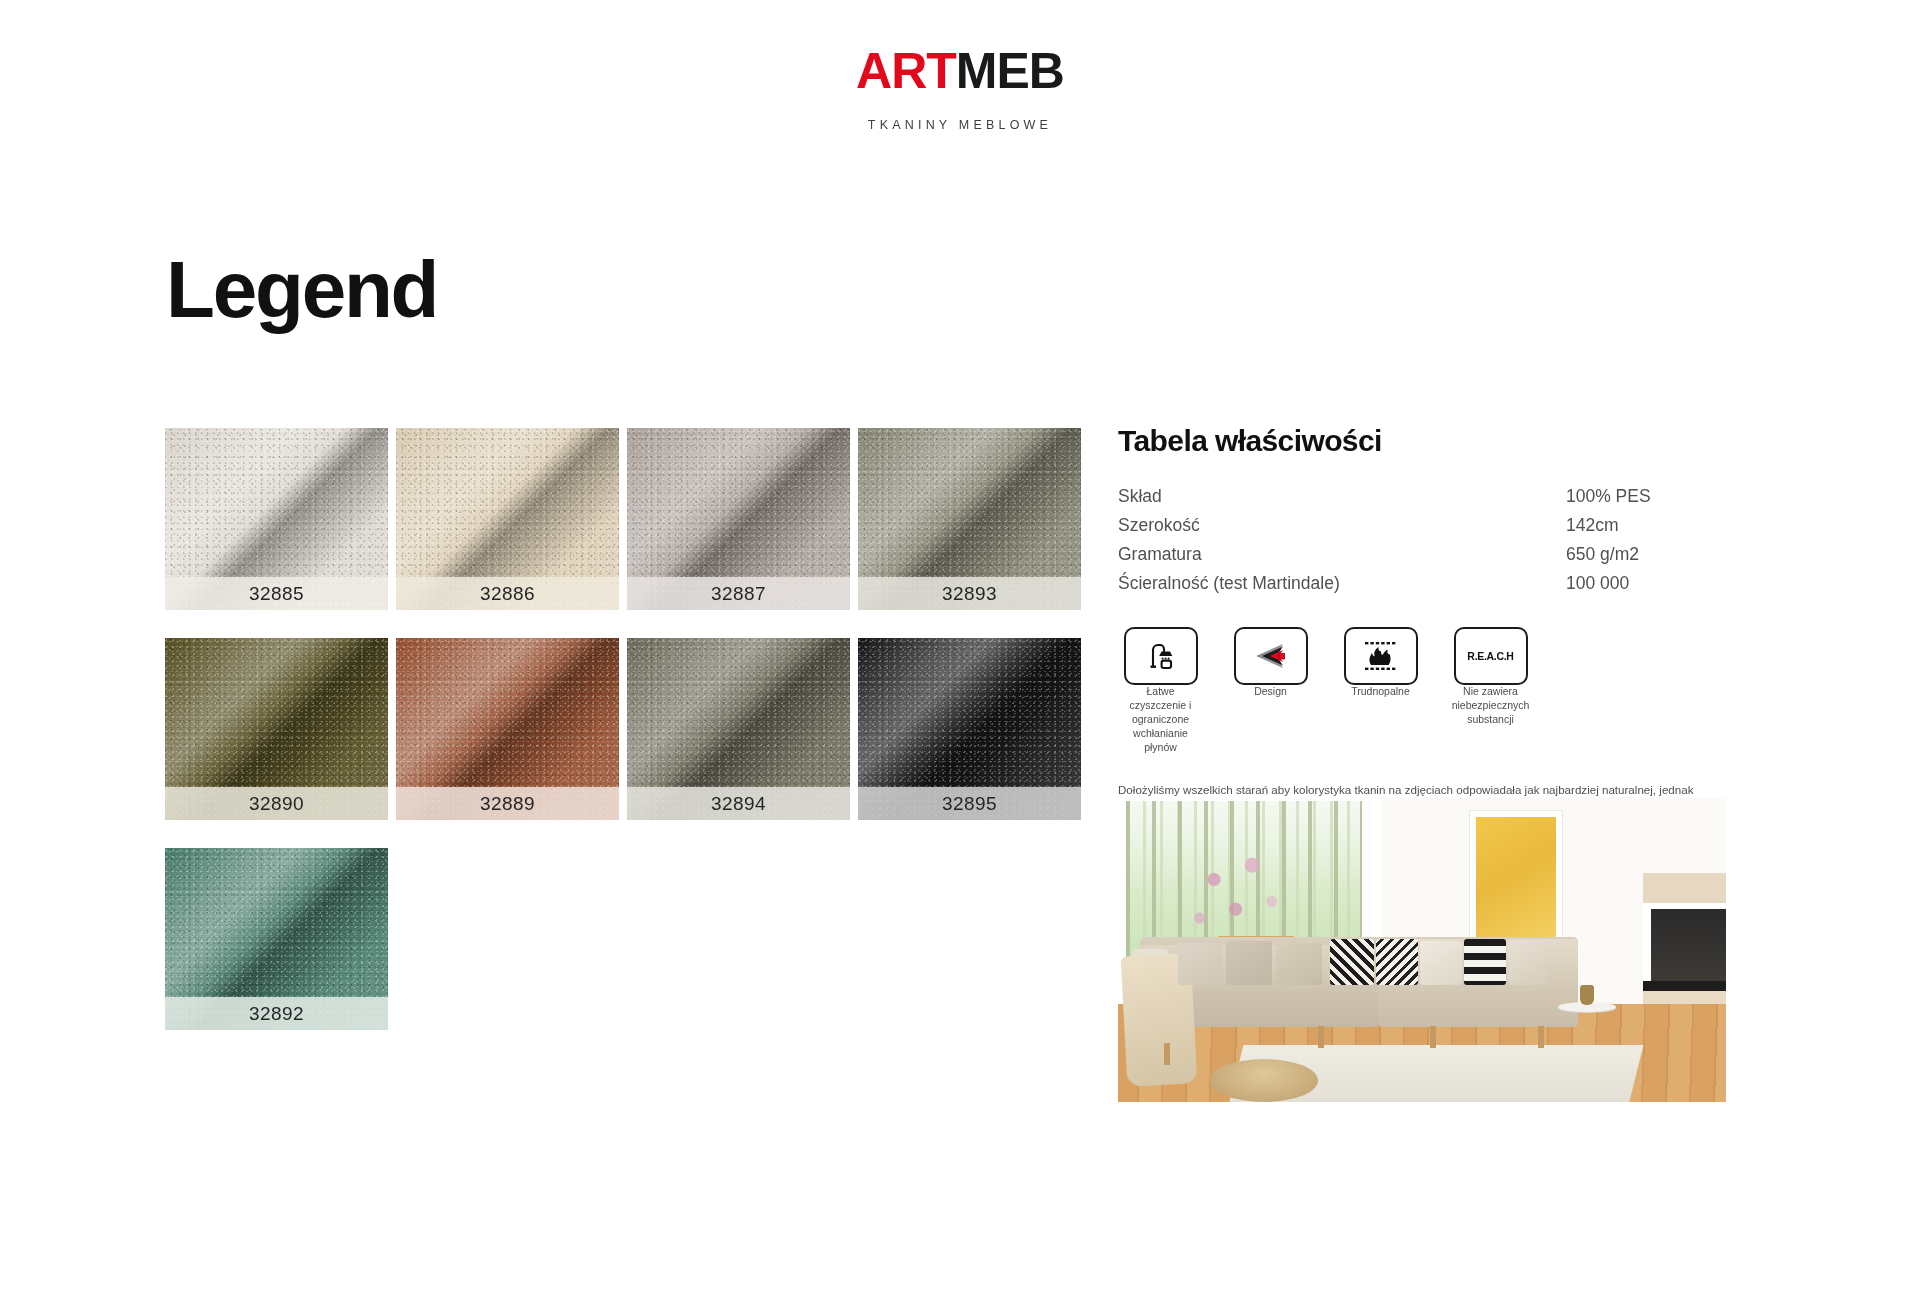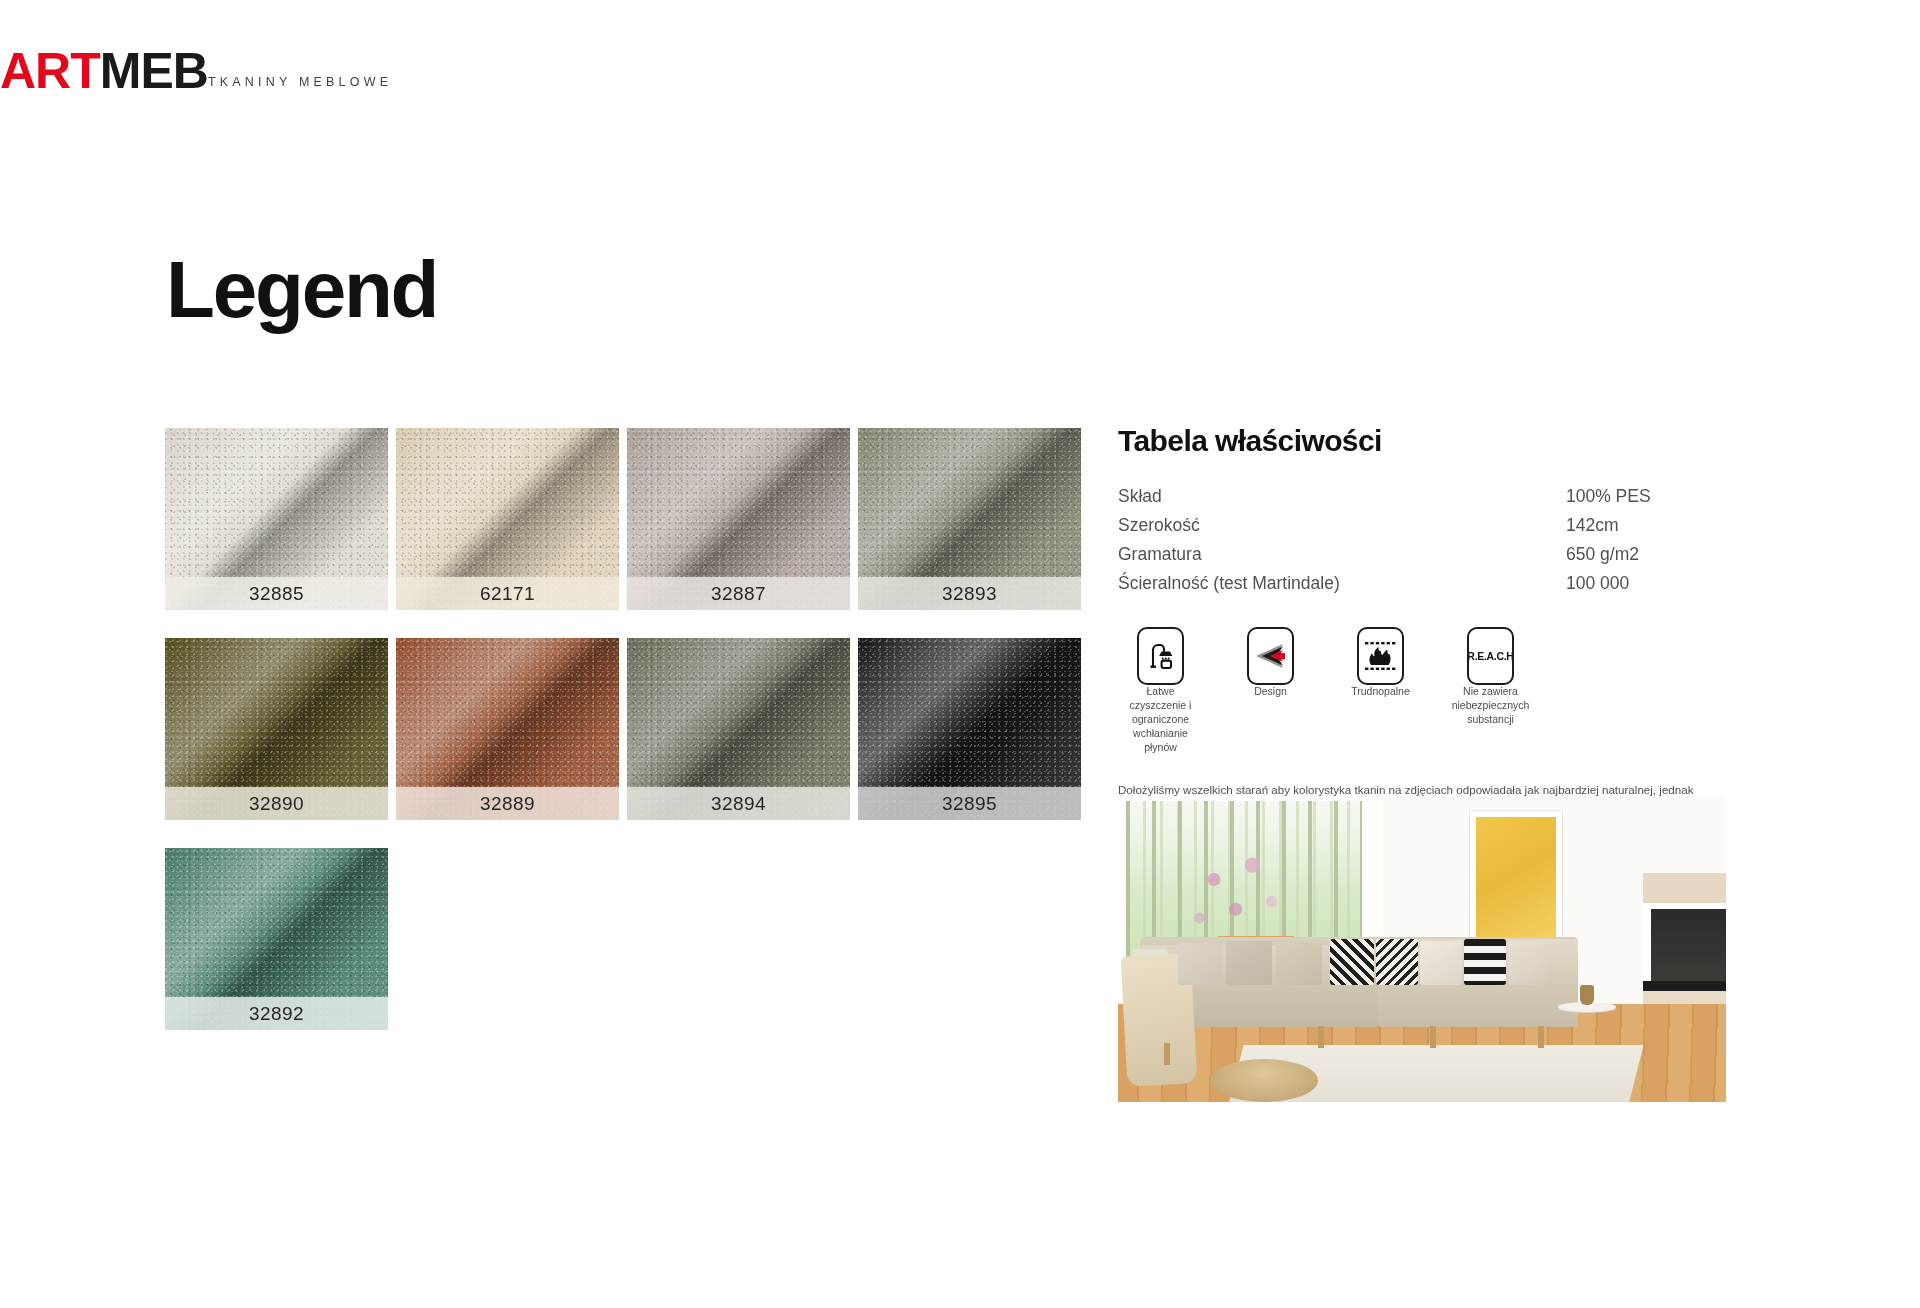--- a/index.html
+++ b/index.html
@@ -9,21 +9,21 @@
     background:#ffffff;
     font-family:"Liberation Sans","DejaVu Sans",sans-serif;
     color:#3c3c3c;
     overflow:hidden;
     position:relative;
   }
 
   
   .logo-wrap{
     position:absolute;top:46px;left:0;width:1920px;
-    display:flex;flex-direction:row;align-items:center;
+    display:flex;flex-direction:column;align-items:center;
   }
   .logo-word{
     font-size:50px;font-weight:bold;letter-spacing:-1px;line-height:1;
     display:flex;
   }
   .logo-art{color:#e3071b;}
   .logo-meb{color:#1a1a1a;}
   .logo-sub{
     margin-top:22px;
     font-size:12.5px;letter-spacing:4.2px;color:#3f3f3f;font-weight:400;
@@ -100,21 +100,21 @@
     font-weight:400;
   }
   .props-table td.val{width:170px;margin-top:43px;}
 
   
   .icon-row{
     display:flex;margin-top:30px;gap:25px;
   }
   .icon-cell{width:85px;display:flex;flex-direction:column;align-items:center;}
   .icon-box{
-    width:47px;height:58px;border:2.2px solid #1b1b1b;border-radius:10px;
+    width:74px;height:58px;border:2.2px solid #1b1b1b;border-radius:10px;
     display:flex;align-items:center;justify-content:center;
     box-sizing:border-box;background:#fff;position:relative;overflow:hidden;
   }
   .icon-cap{
     font-size:10.5px;color:#4d4d4d;text-align:center;
     line-height:1.32;
   }
 
   
   .icon-box.reach{border-style:solid;}
@@ -262,21 +262,21 @@
         <span>32885</span>
       </div>
     </div>
     <div class="swatch">
       <div class="swatch-tex" style="background:#ded0b6">
         <div class="tex-fold"></div>
         <div class="tex-speck"></div>
       </div>
       <div class="swatch-label">
         <div class="swatch-label-bg" style="background:#efe9dc"></div>
-        <span>62171</span>
+        <span>32886</span>
       </div>
     </div>
     <div class="swatch">
       <div class="swatch-tex" style="background:#b0a69f">
         <div class="tex-fold"></div>
         <div class="tex-speck"></div>
       </div>
       <div class="swatch-label">
         <div class="swatch-label-bg" style="background:#e7e3df"></div>
         <span>32887</span>

